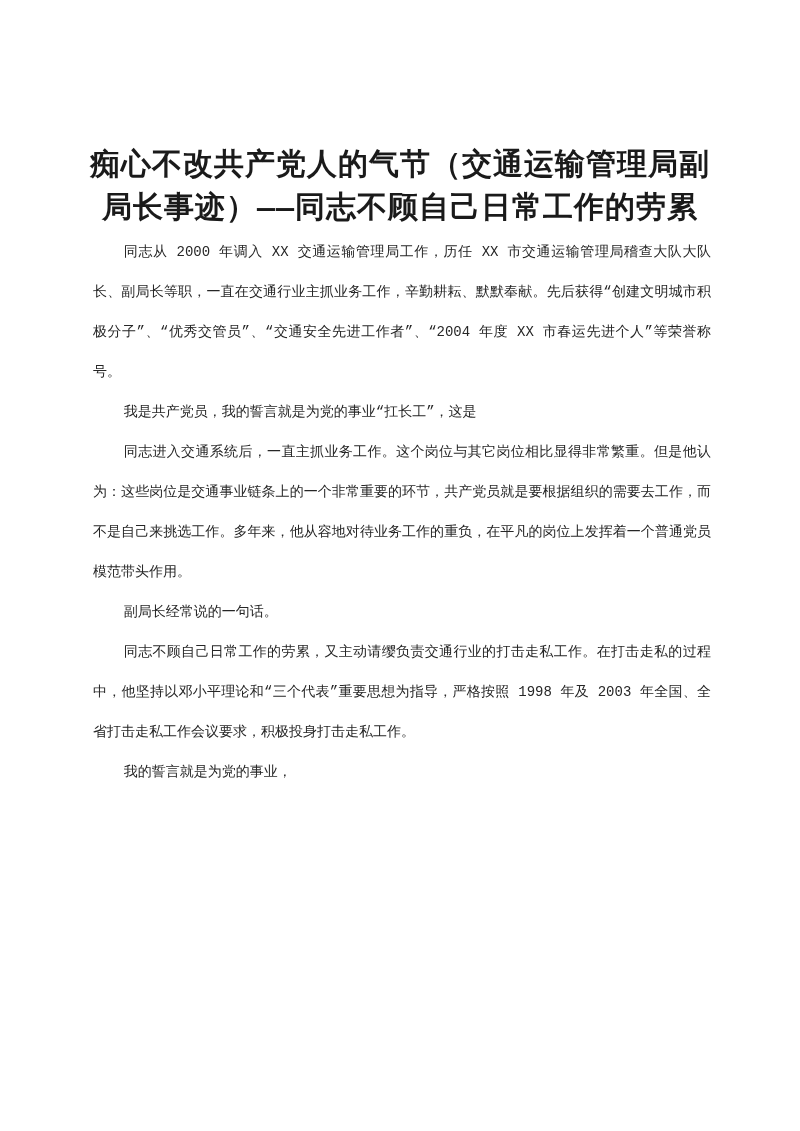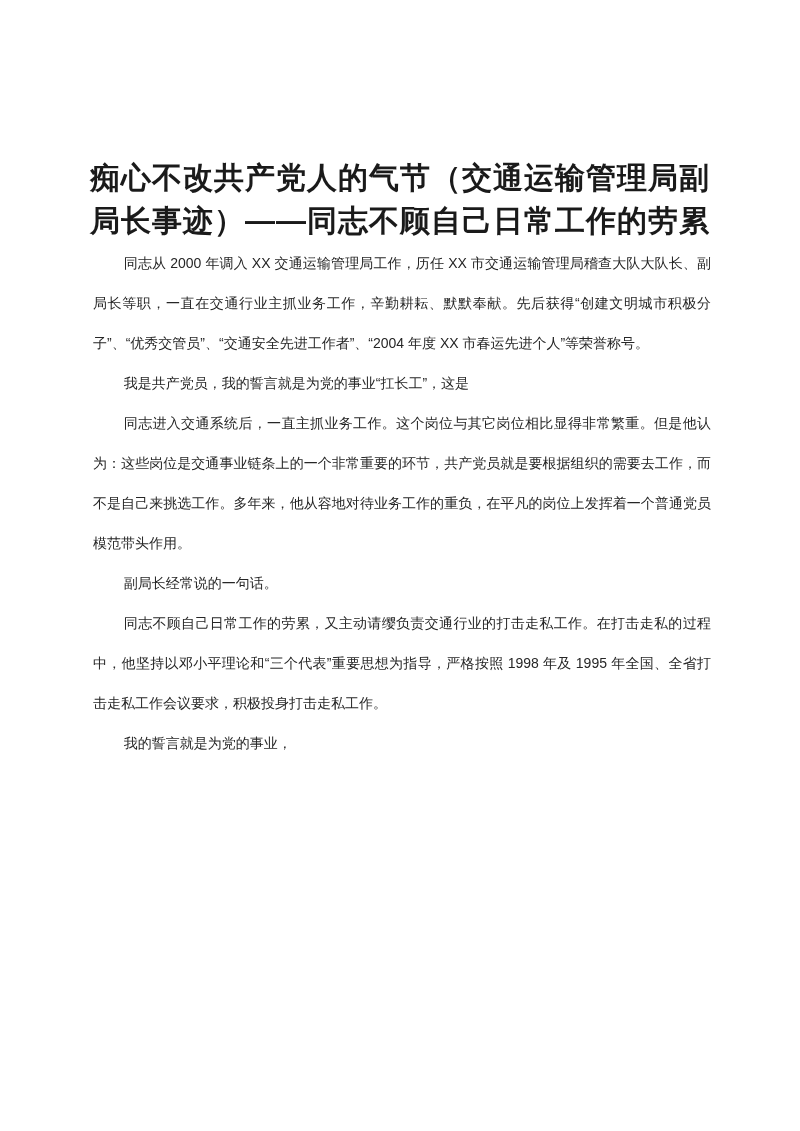--- a/index.html
+++ b/index.html
@@ -4,24 +4,24 @@
 <style>
   html, body {
     margin: 0;
     padding: 0;
     background: #ffffff;
   }
   .page {
     position: relative;
     width: 800px;
     height: 863px;
-    margin: 15px auto;
+    margin: 4px auto;
     background: #ffffff;
     overflow: hidden;
-    font-family: Liberation Sans, sans-serif;
+    font-family: Liberation Mono, monospace;
     color: #262626;
   }
   .doc-title {
     margin: 0;
     padding-top: 141px;
     font-size: 30px;
     line-height: 43px;
     font-weight: bold;
     letter-spacing: 1px;
     text-align: center;
@@ -60,19 +60,19 @@
   <h1 class="doc-title">
     <span class="title-line">痴心不改共产党人的气节（交通运输管理局副</span>
     <span class="title-line">局长事迹）——同志不顾自己日常工作的劳累</span>
   </h1>
 
   <div class="body-text">
     <p>同志从 2000 年调入 XX 交通运输管理局工作，历任 XX 市交通运输管理局稽查大队大队长、副局长等职，一直在交通行业主抓业务工作，辛勤耕耘、默默奉献。先后获得“创建文明城市积极分子”、“优秀交管员”、“交通安全先进工作者”、“2004 年度 XX 市春运先进个人”等荣誉称号。</p>
     <p>我是共产党员，我的誓言就是为党的事业“扛长工”，这是</p>
     <p>同志进入交通系统后，一直主抓业务工作。这个岗位与其它岗位相比显得非常繁重。但是他认为：这些岗位是交通事业链条上的一个非常重要的环节，共产党员就是要根据组织的需要去工作，而不是自己来挑选工作。多年来，他从容地对待业务工作的重负，在平凡的岗位上发挥着一个普通党员模范带头作用。</p>
     <p>副局长经常说的一句话。</p>
-    <p>同志不顾自己日常工作的劳累，又主动请缨负责交通行业的打击走私工作。在打击走私的过程中，他坚持以邓小平理论和“三个代表”重要思想为指导，严格按照 1998 年及 1995 年全国、全省打击走私工作会议要求，积极投身打击走私工作。</p>
+    <p>同志不顾自己日常工作的劳累，又主动请缨负责交通行业的打击走私工作。在打击走私的过程中，他坚持以邓小平理论和“三个代表”重要思想为指导，严格按照 1998 年及 2003 年全国、全省打击走私工作会议要求，积极投身打击走私工作。</p>
     <p>我的誓言就是为党的事业，</p>
   </div>
 
   <div class="page-footer">第 1 页 共 3 页</div>
 
 </div>
 
 </body></html>

